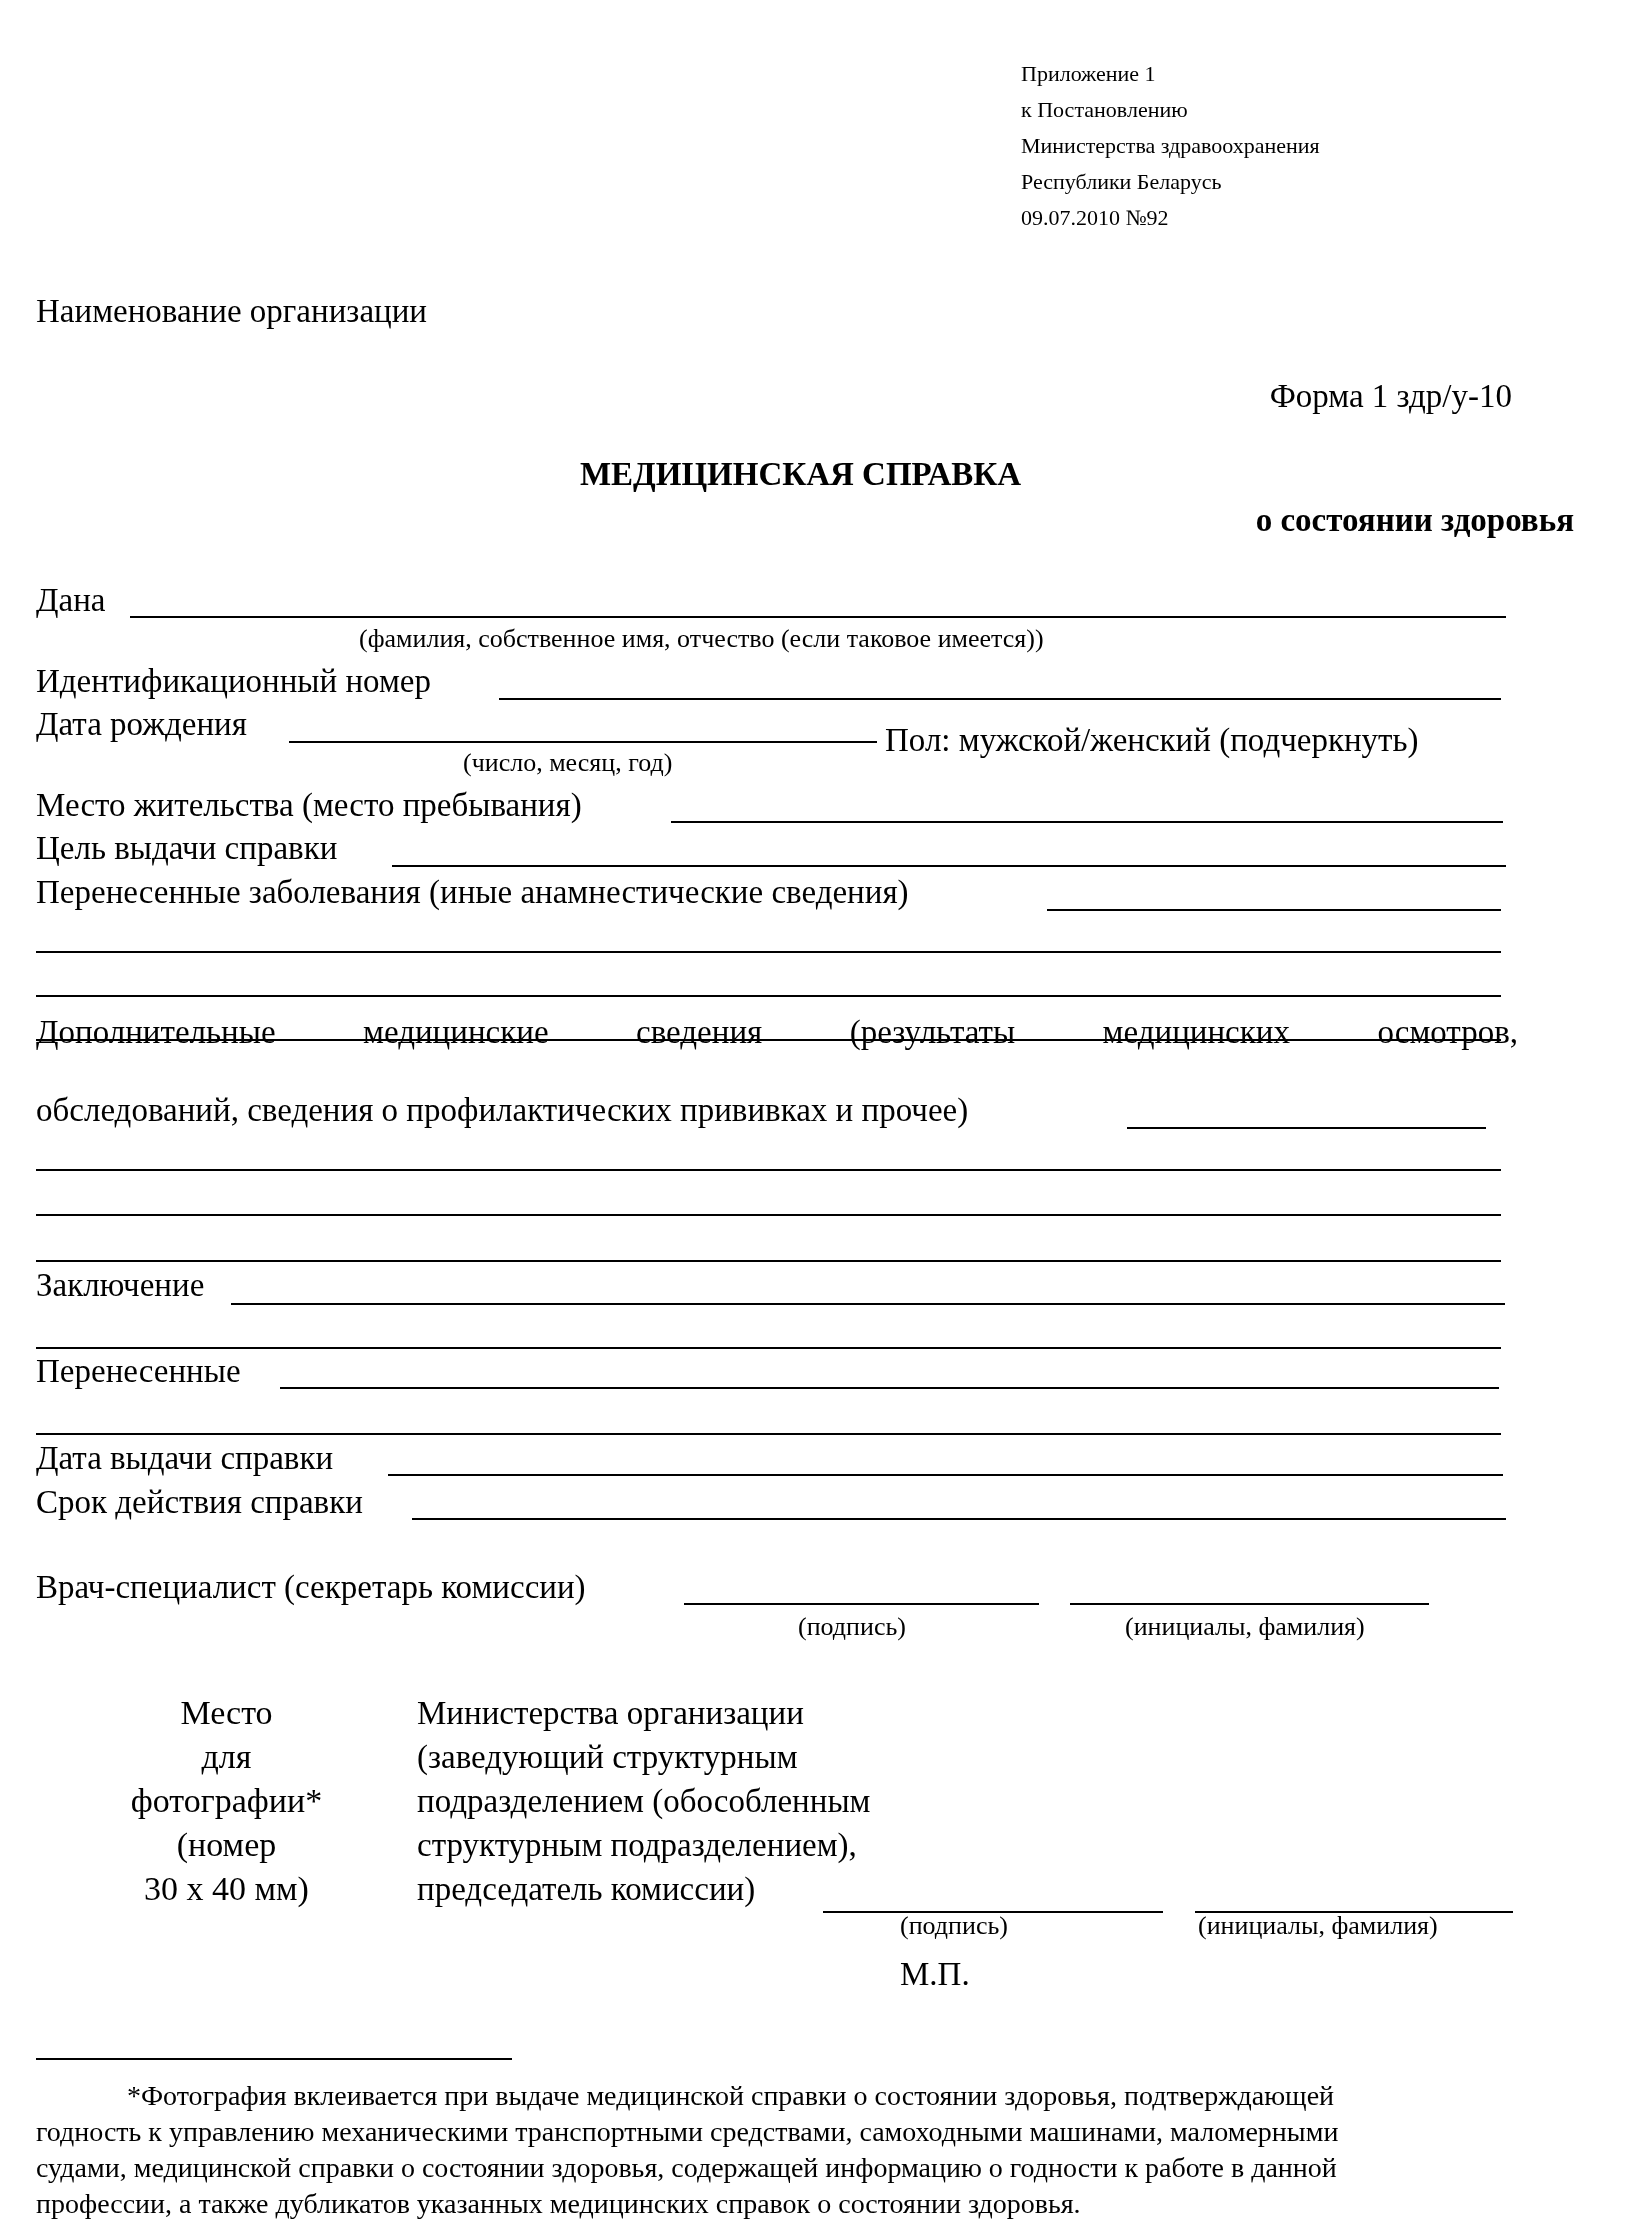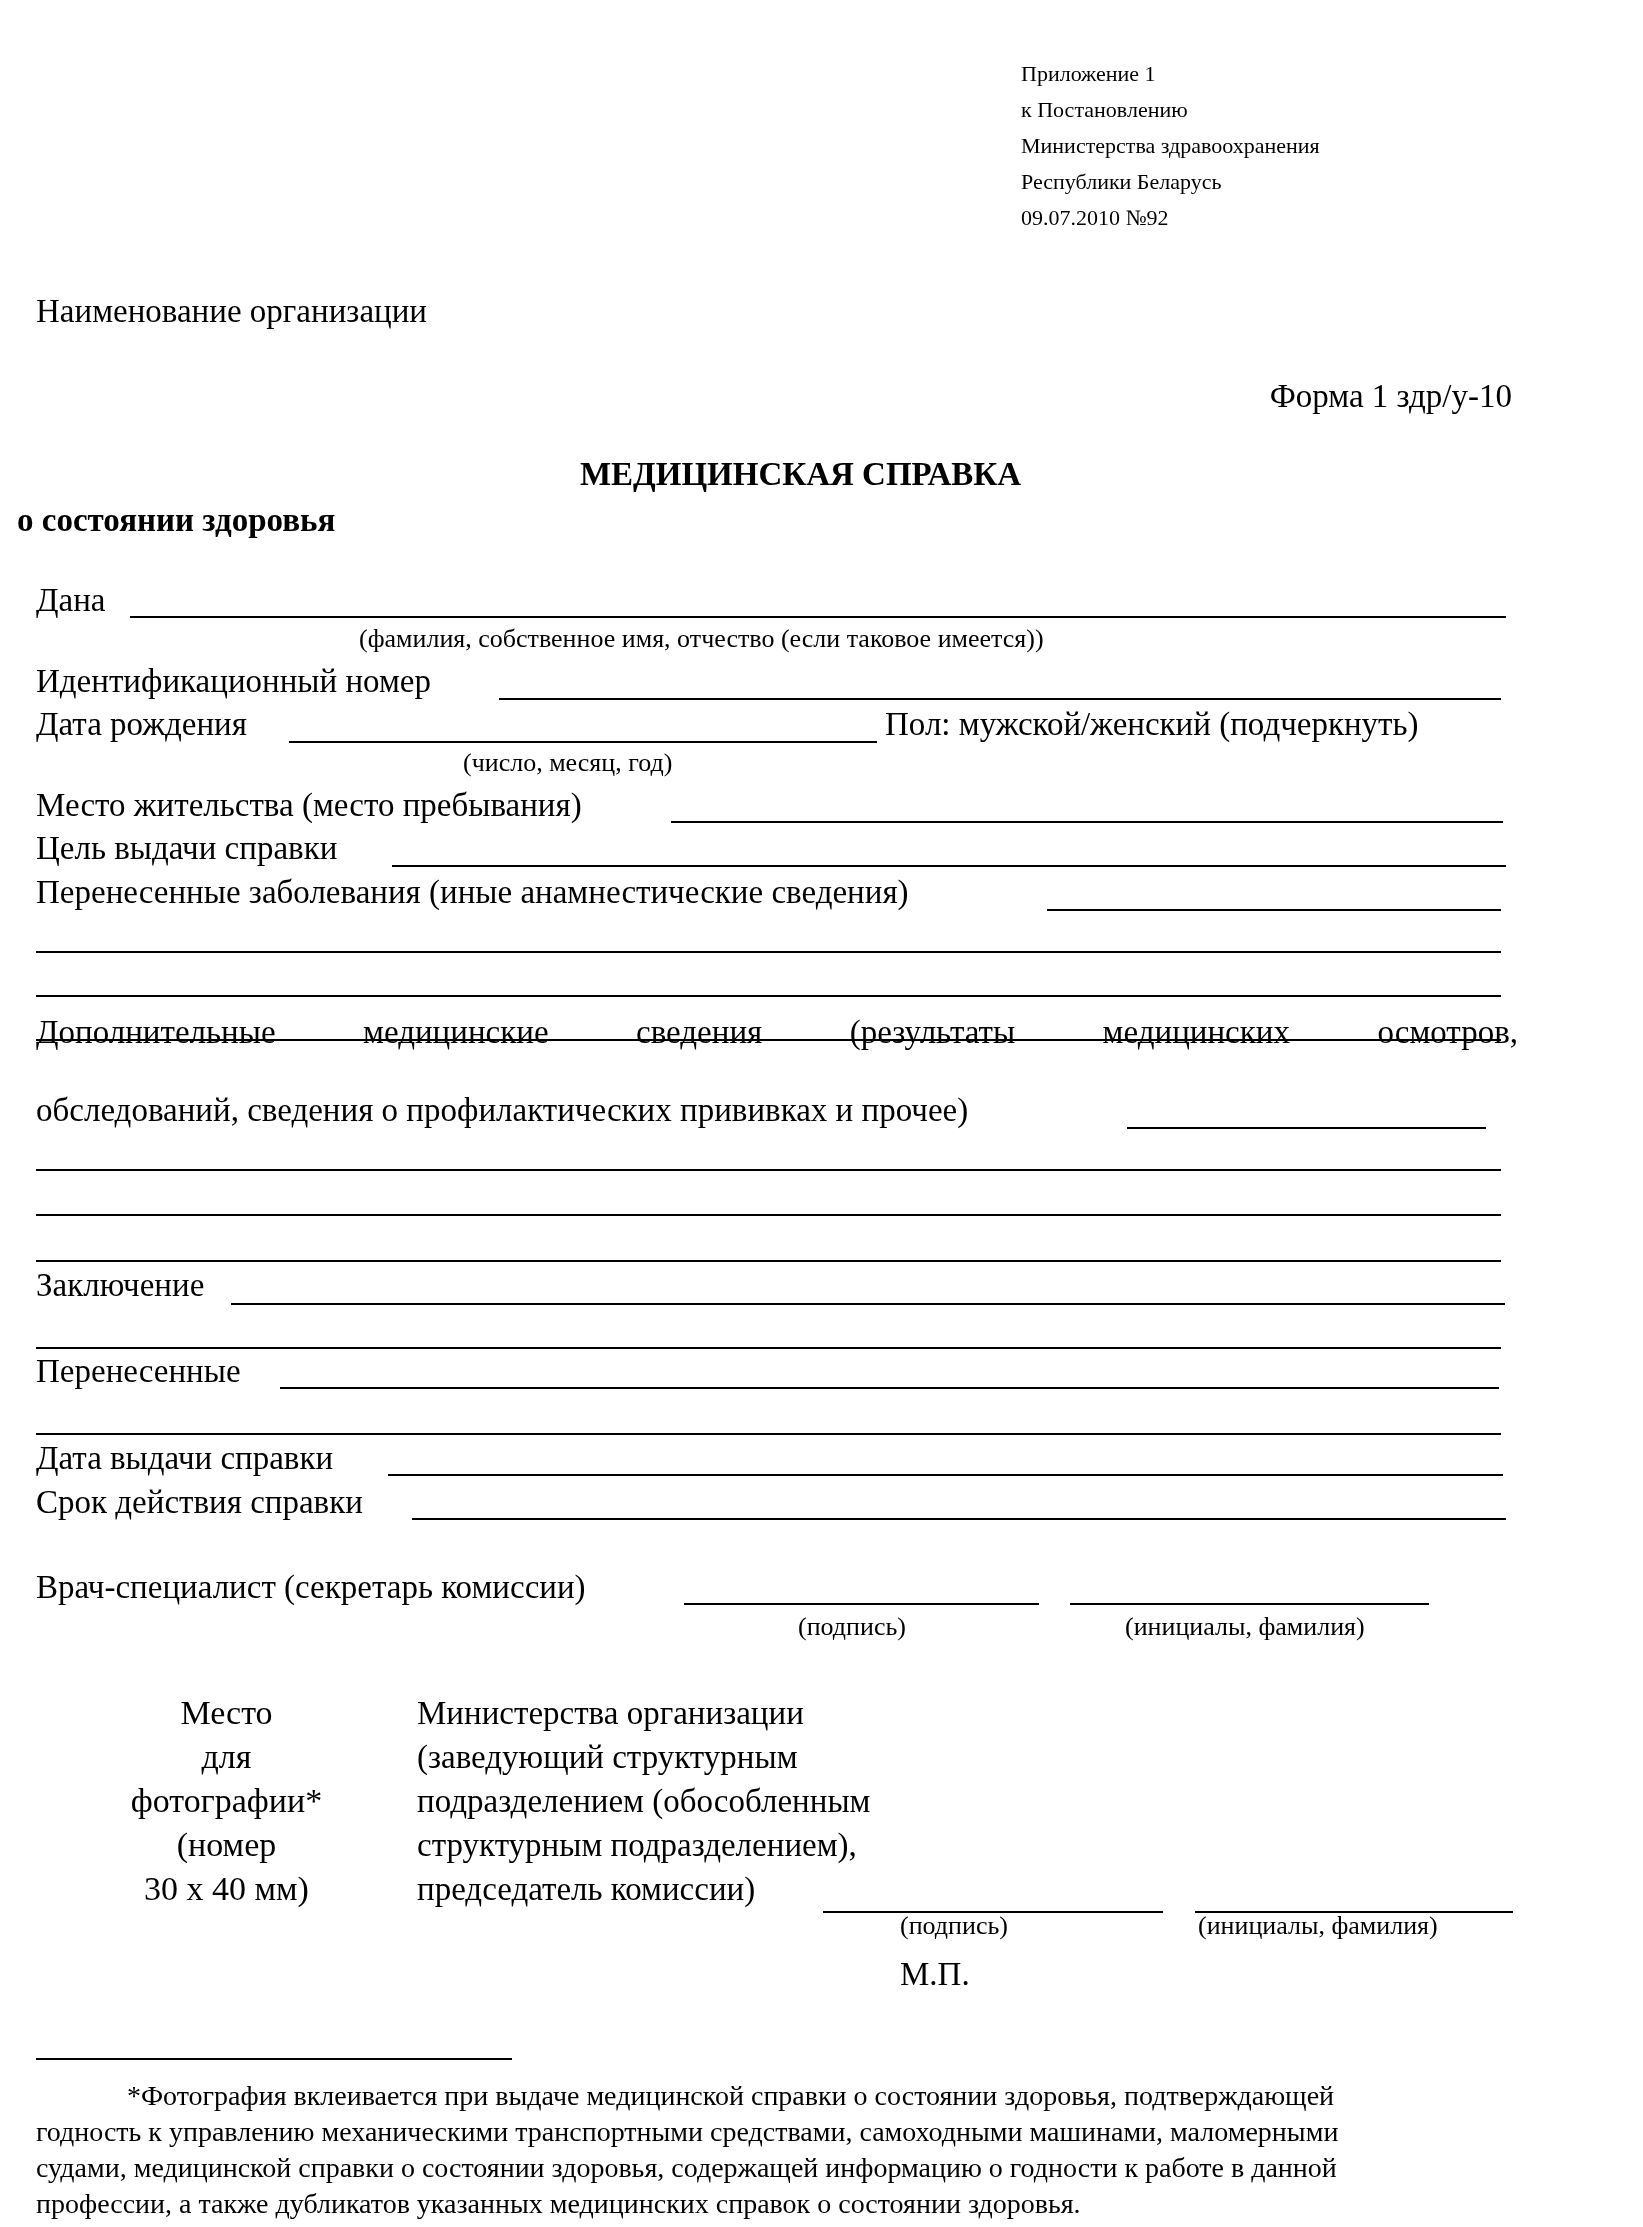--- a/index.html
+++ b/index.html
@@ -25,35 +25,35 @@
   <div>Министерства здравоохранения</div>
   <div>Республики Беларусь</div>
   <div>09.07.2010 №92</div>
 </div>
 
 <div class="abs t" style="left:36px; top:295px;">Наименование организации</div>
 
 <div class="abs t" style="right:132px; top:380px;">Форма 1 здр/у-10</div>
 
 <div class="abs t b" style="left:0; width:1545px; text-align:center; top:458px;padding-left:28px;">МЕДИЦИНСКАЯ СПРАВКА</div>
-<div class="abs t b" style="left:0; width:1545px; text-align:left; top:504px;padding-left:17px;">о состоянии здоровья</div>
+<div class="abs t b" style="left:12px; width:1545px; text-align:right; top:504px;padding-left:17px;">о состоянии здоровья</div>
 
 <div class="abs t" style="left:36px; top:584px;">Дана</div>
 <div class="ul" style="left:130px; width:1376px; top:616px;"></div>
 <input class="field" style="left: 130px; width: 1376px; top: 585px;" value="">
 <div class="abs s" style="left:359px; top:626px;">(фамилия, собственное имя, отчество (если таковое имеется))</div>
 
 <div class="abs t" style="left:36px; top:665px;">Идентификационный номер</div>
 <div class="ul" style="left:499px; width:1002px; top:698px;"></div>
 <input class="field" style="left: 499px; width: 1002px; top: 667px;" value="">
 
 <div class="abs t" style="left:36px; top:708px;">Дата рождения</div>
 <div class="ul" style="left:289px; width:588px; top:741px;"></div>
 <input class="field" style="left: 289px; width: 588px; top: 710px;" value="">
-<div class="abs t" style="left:885px; top:708px;font-family:Liberation Serif, serif;">Пол: мужской/женский (подчеркнуть)</div>
+<div class="abs t" style="left:885px; top:724px;font-family:Liberation Serif, serif;">Пол: мужской/женский (подчеркнуть)</div>
 <div class="abs s" style="left:463px; top:750px;">(число, месяц, год)</div>
 
 <div class="abs t" style="left:36px; top:789px;">Место жительства (место пребывания)</div>
 <div class="ul" style="left:671px; width:832px; top:821px;"></div>
 <input class="field" style="left: 671px; width: 832px; top: 790px;" value="">
 
 <div class="abs t" style="left:36px; top:832px;">Цель выдачи справки</div>
 <div class="ul" style="left:392px; width:1114px; top:865px;"></div>
 <input class="field" style="left: 392px; width: 1114px; top: 834px;" value="">
 

